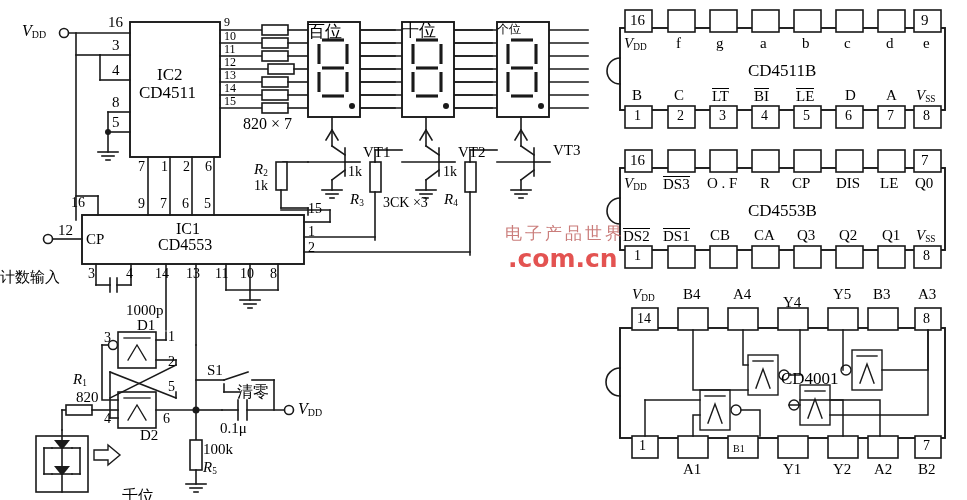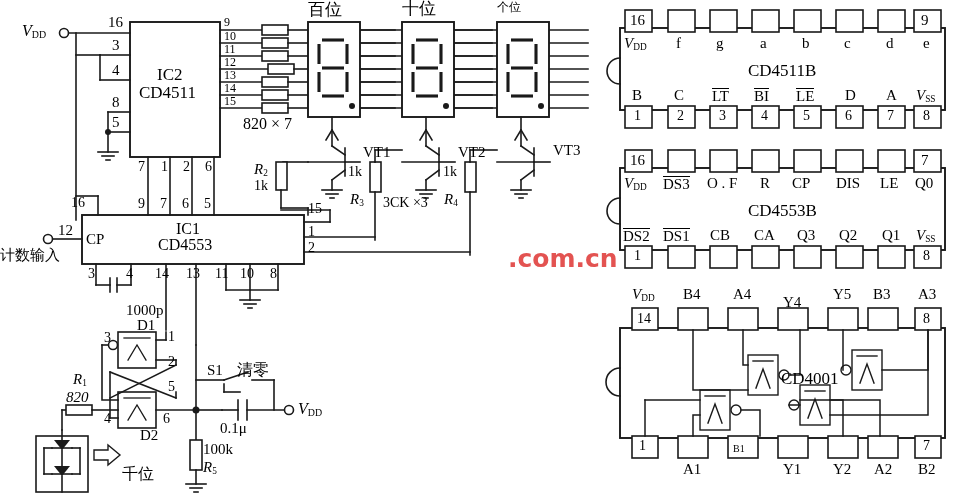--- a/index.html
+++ b/index.html
@@ -4,21 +4,21 @@
 <style>
   html,body{margin:0;padding:0;background:#fff;}
   body{width:967px;height:500px;position:relative;overflow:hidden;
        font-family:"Liberation Serif","DejaVu Serif",serif;color:#000;}
   #stage{position:absolute;left:0;top:0;width:967px;height:500px;}
   svg{position:absolute;left:0;top:0;width:967px;height:500px;}
   .lbl{position:absolute;white-space:nowrap;line-height:1;}
   .it{font-style:italic;}
   .sub{font-size:.62em;vertical-align:-0.25em;font-style:normal;}
   .ovl{font-style:normal;border-top:1.2px solid #000;padding-top:0px;display:inline-block;line-height:1.05;}
-  .cn{font-family:"DejaVu Sans","Liberation Sans",sans-serif;}
+  .cn{font-family:"DejaVu Sans","Liberation Sans",sans-serif;margin-top:22px;}
   .wm{position:absolute;pointer-events:none;}
   .wm .eepw{font-family:"DejaVu Sans","Liberation Sans",sans-serif;
      font-weight:bold;font-style:italic;font-size:58px;color:#d5393c;opacity:.88;letter-spacing:-4px;}
   .wm .dom{font-family:"DejaVu Sans","Liberation Sans",sans-serif;font-weight:bold;
      font-size:25px;color:#e0413f;opacity:.9;}
   .wm .cnw{font-family:"DejaVu Sans",sans-serif;font-size:17px;color:#b9524f;opacity:.75;letter-spacing:3px;}
 </style>
 </head>
 <body>
 
@@ -457,21 +457,21 @@
 <div class="lbl" style="left:137px;top:318px;font-size:15px;">D1</div>
 <div class="lbl" style="left:104px;top:331px;font-size:14px;">3</div>
 <div class="lbl" style="left:168px;top:330px;font-size:14px;">1</div>
 <div class="lbl" style="left:168px;top:355px;font-size:14px;">2</div>
 <div class="lbl" style="left:128px;top:428px;font-size:15px;margin-left:12px;">D2</div>
 <div class="lbl" style="left:168px;top:380px;font-size:14px;">5</div>
 <div class="lbl" style="left:104px;top:412px;font-size:14px;">4</div>
 <div class="lbl" style="left:163px;top:412px;font-size:14px;">6</div>
 
 <div class="lbl it" style="left:73px;top:372px;font-size:15px;">R<span class="sub">1</span></div>
-<div class="lbl" style="left:66px;top:390px;font-size:15px;font-style:italic;">820</div>
+<div class="lbl" style="left:76px;top:390px;font-size:15px;">820</div>
 
 <div class="lbl cn" style="left:122px;top:466px;font-size:16px;">千位</div>
 
 <div class="lbl" style="left:207px;top:363px;font-size:15px;">S1</div>
 <div class="lbl cn" style="left:237px;top:362px;font-size:16px;">清零</div>
 <div class="lbl" style="left:220px;top:421px;font-size:15px;">0.1μ</div>
 <div class="lbl" style="left:203px;top:442px;font-size:15px;">100k</div>
 <div class="lbl it" style="left:203px;top:460px;font-size:15px;">R<span class="sub">5</span></div>
 
 <div class="lbl it" style="left:298px;top:401px;font-size:16px;">V<span class="sub">DD</span></div>
@@ -538,17 +538,20 @@
 <div class="lbl" style="left:781px;top:370px;font-size:17px;">CD4001</div>
 <div class="lbl" style="left:639px;top:439px;font-size:14px;">1</div>
 <div class="lbl" style="left:923px;top:439px;font-size:14px;">7</div>
 <div class="lbl" style="left:683px;top:462px;font-size:15px;">A1</div>
 <div class="lbl" style="left:733px;top:444px;font-size:10px;">B1</div>
 <div class="lbl" style="left:783px;top:462px;font-size:15px;">Y1</div>
 <div class="lbl" style="left:833px;top:462px;font-size:15px;">Y2</div>
 <div class="lbl" style="left:874px;top:462px;font-size:15px;">A2</div>
 <div class="lbl" style="left:918px;top:462px;font-size:15px;">B2</div>
 
+<div class="wm" style="left:505px;top:222px;">
+  <span class="cnw">电子产品世界</span>
+</div>
 <div class="wm" style="left:508px;top:244px;">
   <span class="dom">.com.cn</span>
 </div>
 
 </div>
 
 </body></html>

